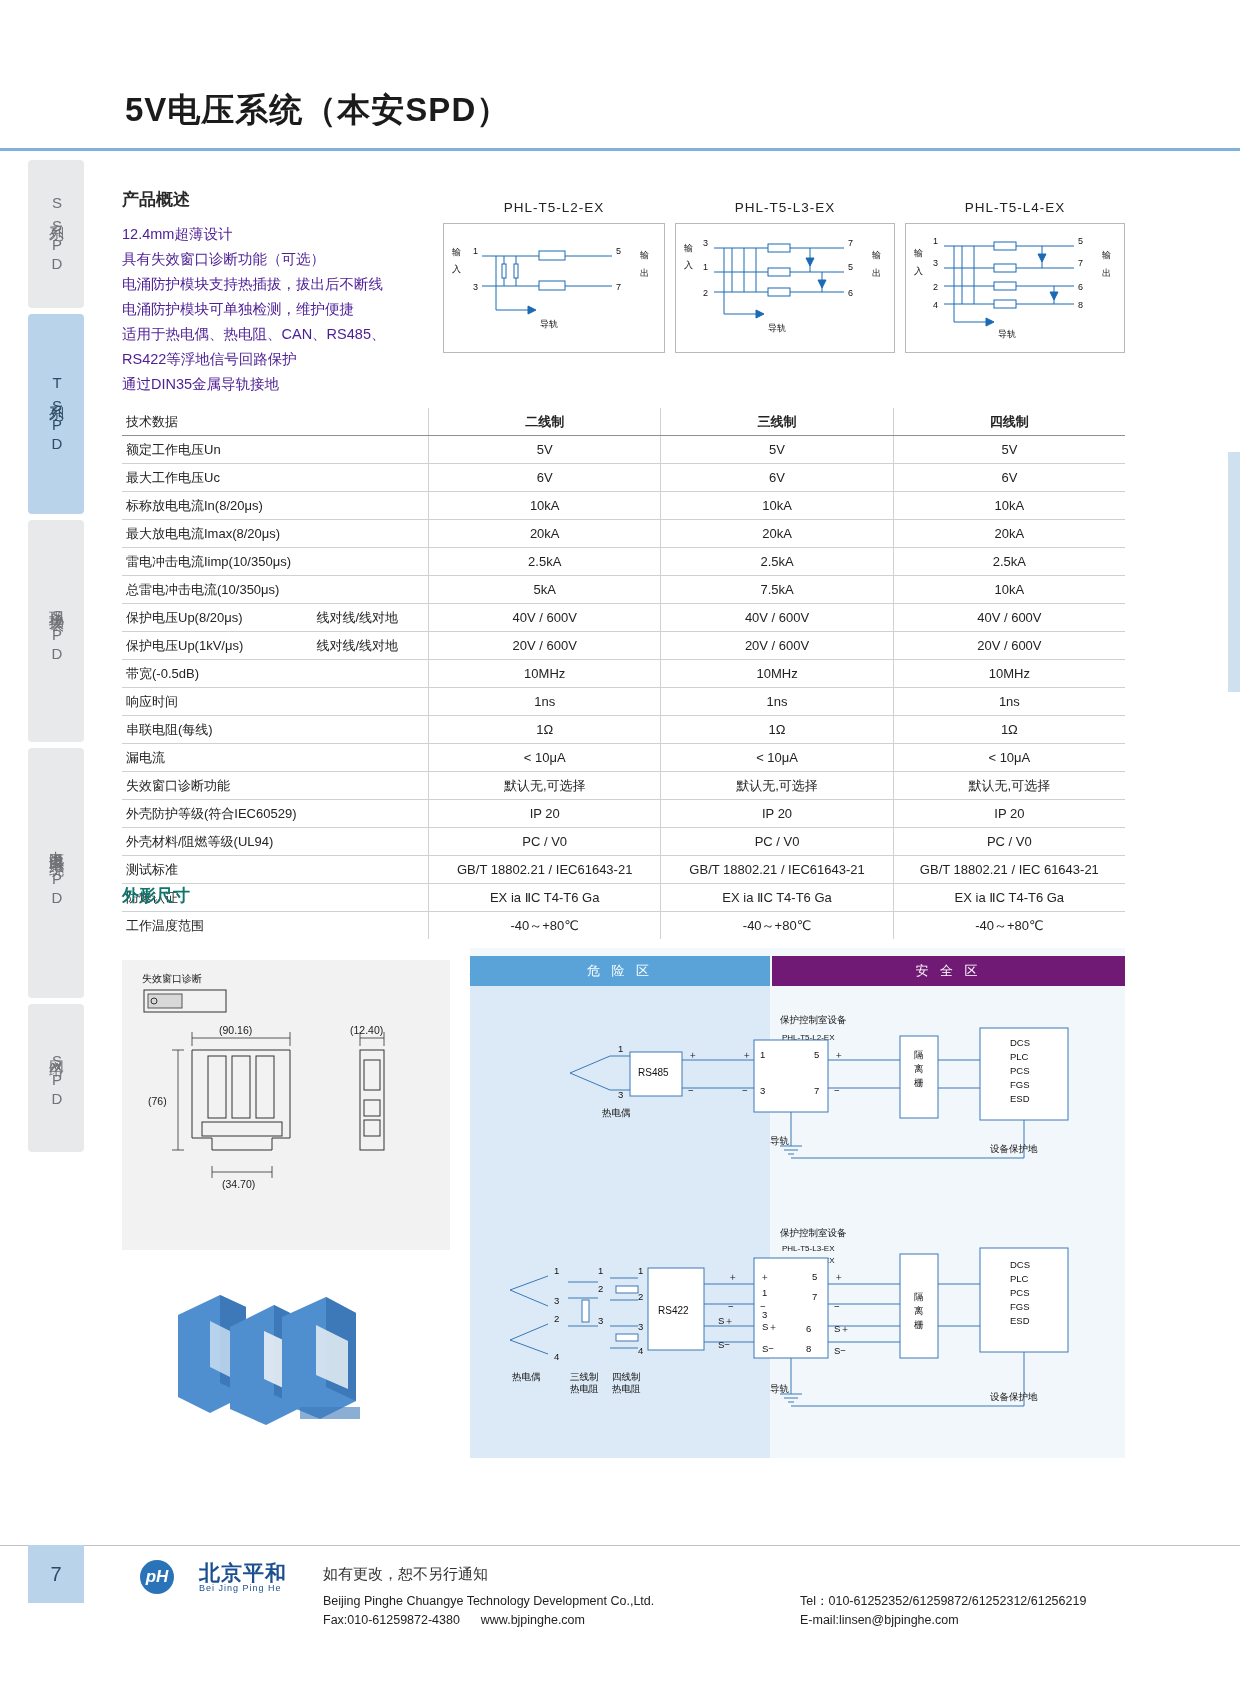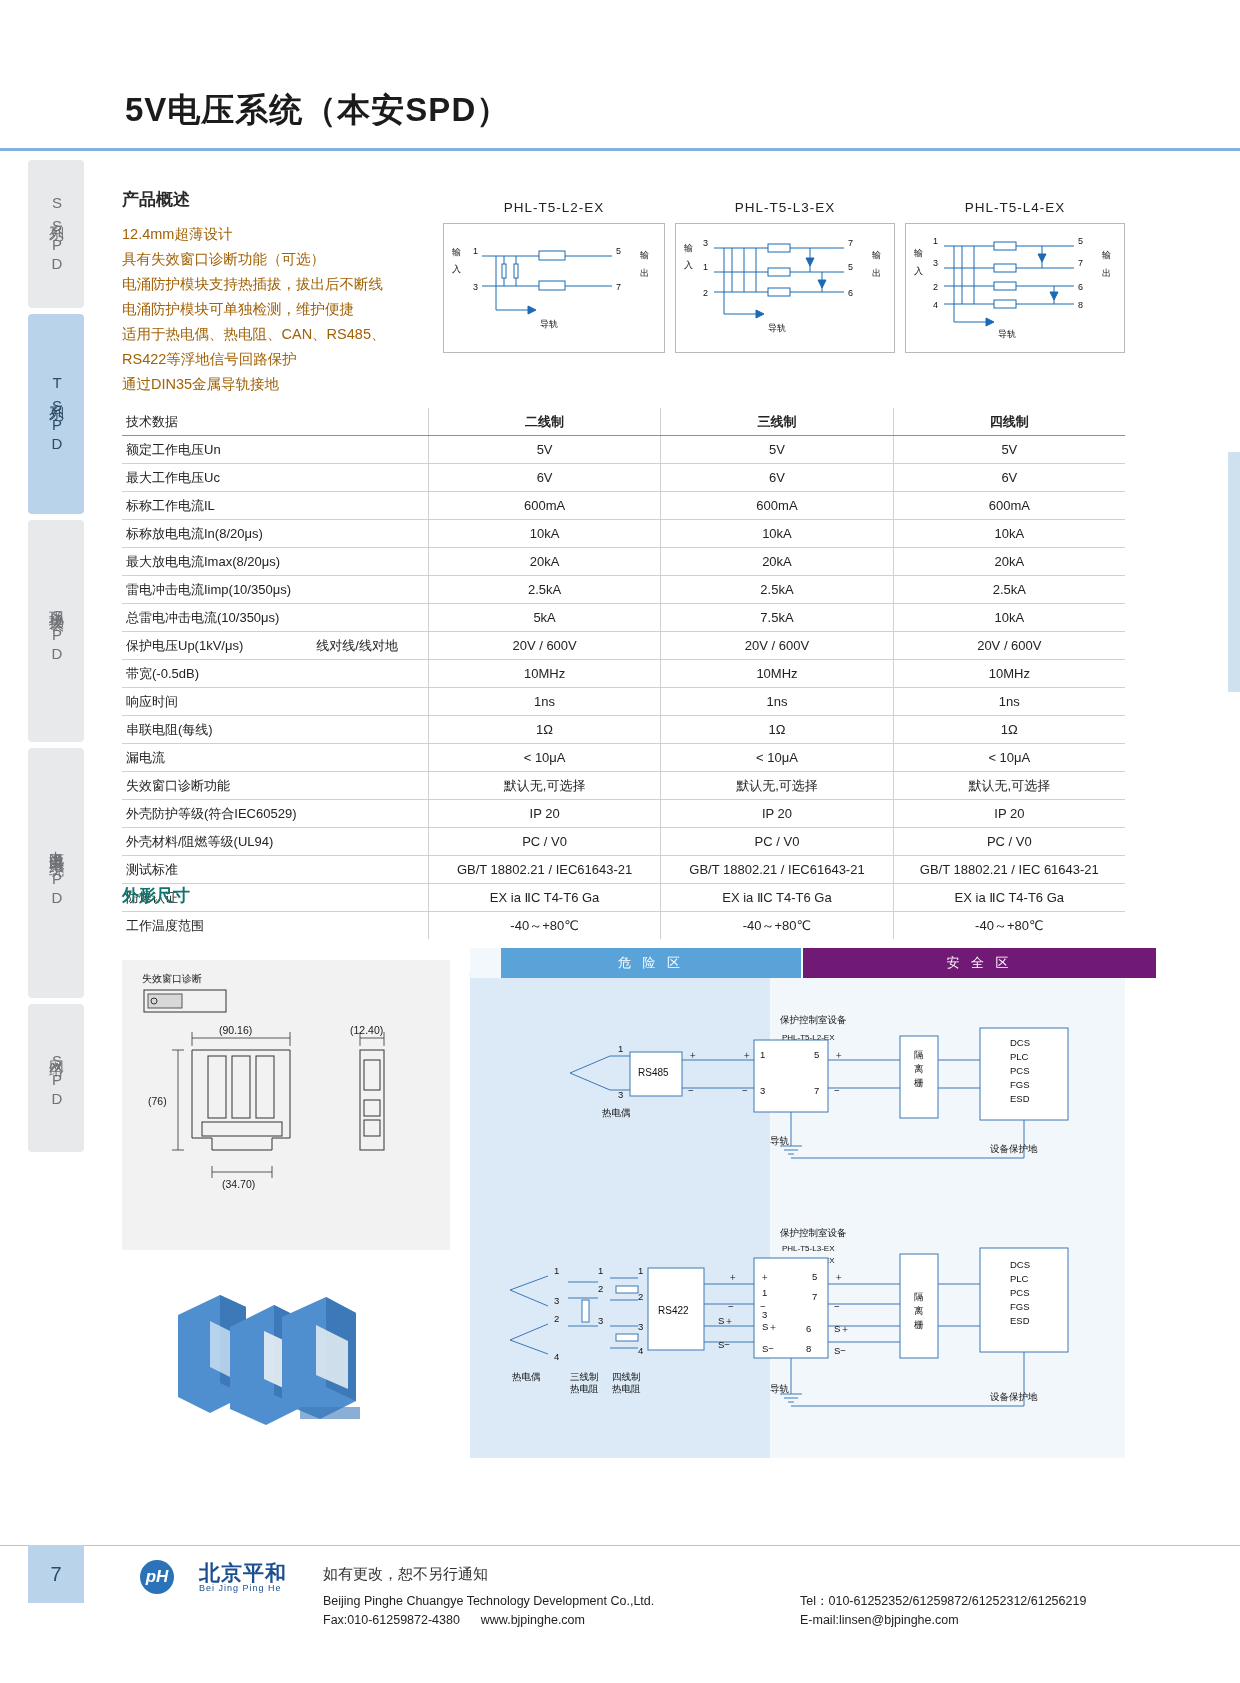--- a/index.html
+++ b/index.html
@@ -26,21 +26,21 @@
   .side-tab.t5{height:148px;}
 
   
   .title{position:absolute;left:125px;top:88px;font-size:33px;font-weight:bold;letter-spacing:1px;color:#1b1b1b;}
   .rule{position:absolute;left:0;top:148px;width:1240px;height:3px;background:#7fb2dd;}
   .rule-right{position:absolute;right:0;top:452px;width:12px;height:240px;background:#cfe0ef;}
 
   
   .sec-title{font-size:17px;font-weight:bold;color:#2a2a2a;}
   #overview-title{position:absolute;left:122px;top:188px;}
-  .overview-list{position:absolute;left:122px;top:222px;width:300px;font-size:14.5px;line-height:25px;color:#a16207;}
+  .overview-list{position:absolute;left:122px;top:222px;width:300px;font-size:14.5px;line-height:25px;color:#4c1d95;}
 
   
   .prod{position:absolute;}
   .prod .pname{text-align:center;font-size:13.5px;letter-spacing:1px;color:#222;margin-bottom:8px;}
   .prod .pbox{border:1px solid #b9b9b9;background:#fff;height:128px;position:relative;}
   .p1{left:443px;top:200px;width:222px;}
   .p2{left:675px;top:200px;width:220px;}
   .p3{left:905px;top:200px;width:220px;}
 
   
@@ -55,21 +55,21 @@
   .spec thead tr th{border-bottom:1px solid #8d9196;}
   .spec .colsep{border-left:1px solid #cfd2d5;}
   .labelcell{display:flex;justify-content:space-between;}
   .labelcell span.r{padding-right:26px;}
 
   
   #dim-title{position:absolute;left:122px;top:884px;color:#0f766e;}
   #wiring-title{position:absolute;left:470px;top:922px;color:#2b6cb0;margin-top:40px;}
   .dimbox{position:absolute;left:122px;top:960px;width:328px;height:290px;background:#f2f2f2;}
   .wirebox{position:absolute;left:470px;top:948px;width:655px;height:510px;background:#f3f8fc;}
-  .zone{position:absolute;top:0;height:30px;display:flex;align-items:center;justify-content:center;font-size:13px;letter-spacing:4px;color:#fff;margin-left:31px;}
+  .zone{position:absolute;top:8px;height:30px;display:flex;align-items:center;justify-content:center;font-size:13px;letter-spacing:4px;color:#fff;}
   .zone.danger{left:0;width:300px;background:#59a3d8;}
   .zone.safe{left:302px;width:353px;background:#701a75;}
   .wire-danger{position:absolute;left:0;top:30px;width:300px;height:480px;background:#dceaf7;}
   .wire-safe{position:absolute;left:302px;top:30px;width:353px;height:480px;background:#f2f7fb;}
 
   
   .photo{position:absolute;left:150px;top:1255px;width:300px;height:200px;}
 
   
   .footer-rule{position:absolute;left:0;top:1545px;width:1240px;height:1px;background:#bfc3c7;}
@@ -242,26 +242,20 @@
           <td class="val colsep">5V</td>
           <td class="val colsep">5V</td>
         </tr>
         <tr>
           <td class="label">最大工作电压Uc</td>
           <td class="val colsep">6V</td>
           <td class="val colsep">6V</td>
           <td class="val colsep">6V</td>
         </tr>
         <tr>
-          <td class="label">标称工作电流IL</td>
-          <td class="val colsep">600mA</td>
-          <td class="val colsep">600mA</td>
-          <td class="val colsep">600mA</td>
-        </tr>
-        <tr>
           <td class="label">标称放电电流In(8/20μs)</td>
           <td class="val colsep">10kA</td>
           <td class="val colsep">10kA</td>
           <td class="val colsep">10kA</td>
         </tr>
         <tr>
           <td class="label">最大放电电流Imax(8/20μs)</td>
           <td class="val colsep">20kA</td>
           <td class="val colsep">20kA</td>
           <td class="val colsep">20kA</td>
@@ -270,20 +264,31 @@
           <td class="label">雷电冲击电流Iimp(10/350μs)</td>
           <td class="val colsep">2.5kA</td>
           <td class="val colsep">2.5kA</td>
           <td class="val colsep">2.5kA</td>
         </tr>
         <tr>
           <td class="label">总雷电冲击电流(10/350μs)</td>
           <td class="val colsep">5kA</td>
           <td class="val colsep">7.5kA</td>
           <td class="val colsep">10kA</td>
+        </tr>
+        <tr>
+          <td class="label">
+            <div class="labelcell">
+              <span>保护电压Up(8/20μs)</span>
+              <span class="r">线对线/线对地</span>
+            </div>
+          </td>
+          <td class="val colsep">40V / 600V</td>
+          <td class="val colsep">40V / 600V</td>
+          <td class="val colsep">40V / 600V</td>
         </tr>
         <tr>
           <td class="label">
             <div class="labelcell">
               <span>保护电压Up(1kV/μs)</span>
               <span class="r">线对线/线对地</span>
             </div>
           </td>
           <td class="val colsep">20V / 600V</td>
           <td class="val colsep">20V / 600V</td>

